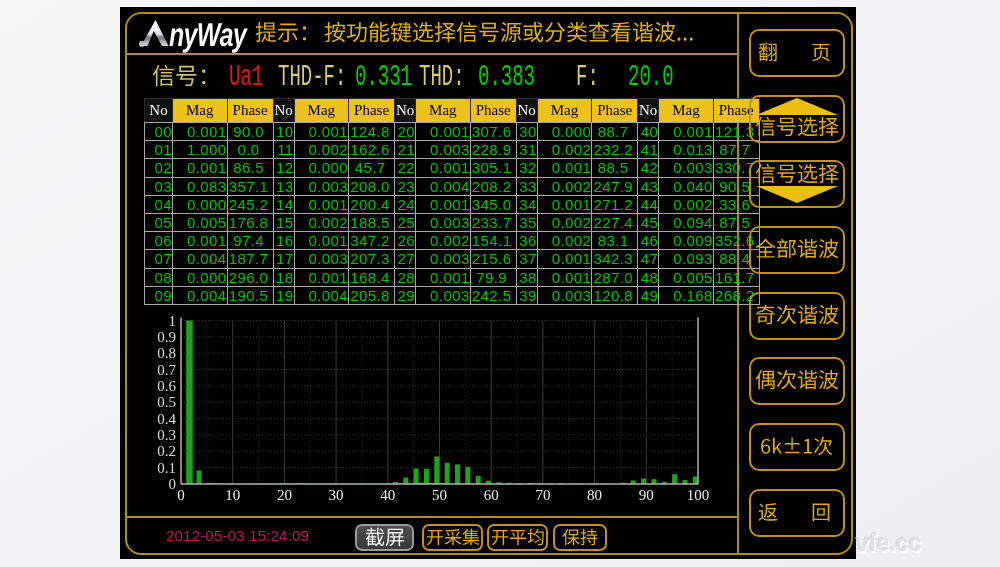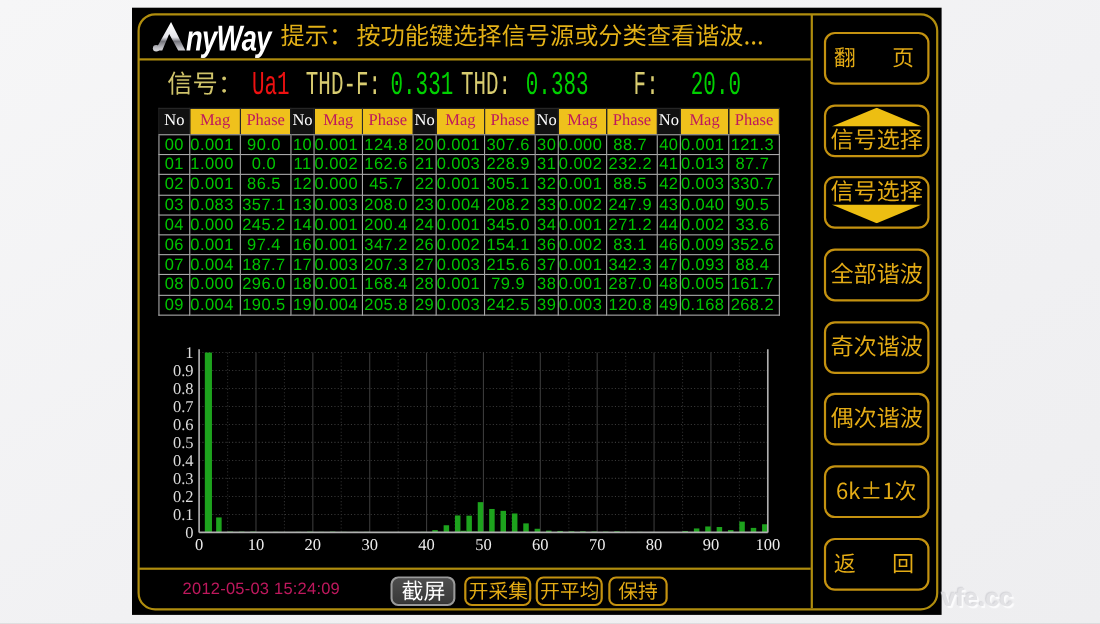--- a/index.html
+++ b/index.html
@@ -10,24 +10,24 @@
 .goldh {position:absolute;height:2px;background:#b08d0e}
 .goldv {position:absolute;width:2px;background:#b08d0e}
 
 #tbl {position:absolute;left:144px;top:98px;border-collapse:collapse;table-layout:fixed;
  font:15px "Liberation Serif",serif}
 #tbl th,#tbl td {border:1px solid #a8a8a8;overflow:hidden;white-space:nowrap}
 #tbl thead tr {height:24px}
 #tbl tbody tr {height:18.2px}
 #tbl th {font-weight:normal;border-color:#2a2a2a;border-bottom-color:#a8a8a8}
 .hno {background:#111;color:#fff}
-.hg {background:#efc11c;color:#be185d}
+.hg {background:#efc11c;color:#000000}
 #tbl td {color:#00c400;font-family:"Liberation Sans",sans-serif;font-size:15px;letter-spacing:.4px}
-.no {text-align:center}
-.mag {text-align:left;padding-left:0}
+.no {text-align:right}
+.mag {text-align:left;padding-left:14px}
 .ph {text-align:center;padding-right:3px}
 .sbtn {position:absolute;left:749px;width:96px;height:48px;border:2px solid #c49210;border-radius:10px}
 .gbtn {position:absolute;top:524px;height:27px;border:2px solid #9a9a9a;border-radius:7px;
  background:linear-gradient(180deg,#4d4d4d,#383838)}
 .obtn {position:absolute;top:524px;height:27px;border:2px solid #c49210;border-radius:7px}
 #date {position:absolute;left:166px;top:528px;font:15px/1.05 "Liberation Sans",sans-serif;color:#be185d;letter-spacing:.2px}
 .sig {position:absolute;font:19px/1 "Liberation Mono", monospace;transform:scale(1,1.6);transform-origin:0 100%}
 #wm {position:absolute;left:856px;top:530px;font:bold 23px "Liberation Sans",sans-serif;
  color:#e2e2e5;text-shadow:1.5px 1.5px 1px #fcfcfd,-1px -1px 1px #d5d5d9}
 </style></head><body>
@@ -251,20 +251,37 @@
         <td class="ph">200.4</td>
         <td class="no">24</td>
         <td class="mag">0.001</td>
         <td class="ph">345.0</td>
         <td class="no">34</td>
         <td class="mag">0.001</td>
         <td class="ph">271.2</td>
         <td class="no">44</td>
         <td class="mag">0.002</td>
         <td class="ph">33.6</td>
+      </tr>
+      <tr>
+        <td class="no">05</td>
+        <td class="mag">0.005</td>
+        <td class="ph">176.8</td>
+        <td class="no">15</td>
+        <td class="mag">0.002</td>
+        <td class="ph">188.5</td>
+        <td class="no">25</td>
+        <td class="mag">0.003</td>
+        <td class="ph">233.7</td>
+        <td class="no">35</td>
+        <td class="mag">0.002</td>
+        <td class="ph">227.4</td>
+        <td class="no">45</td>
+        <td class="mag">0.094</td>
+        <td class="ph">87.5</td>
       </tr>
       <tr>
         <td class="no">06</td>
         <td class="mag">0.001</td>
         <td class="ph">97.4</td>
         <td class="no">16</td>
         <td class="mag">0.001</td>
         <td class="ph">347.2</td>
         <td class="no">26</td>
         <td class="mag">0.002</td>

